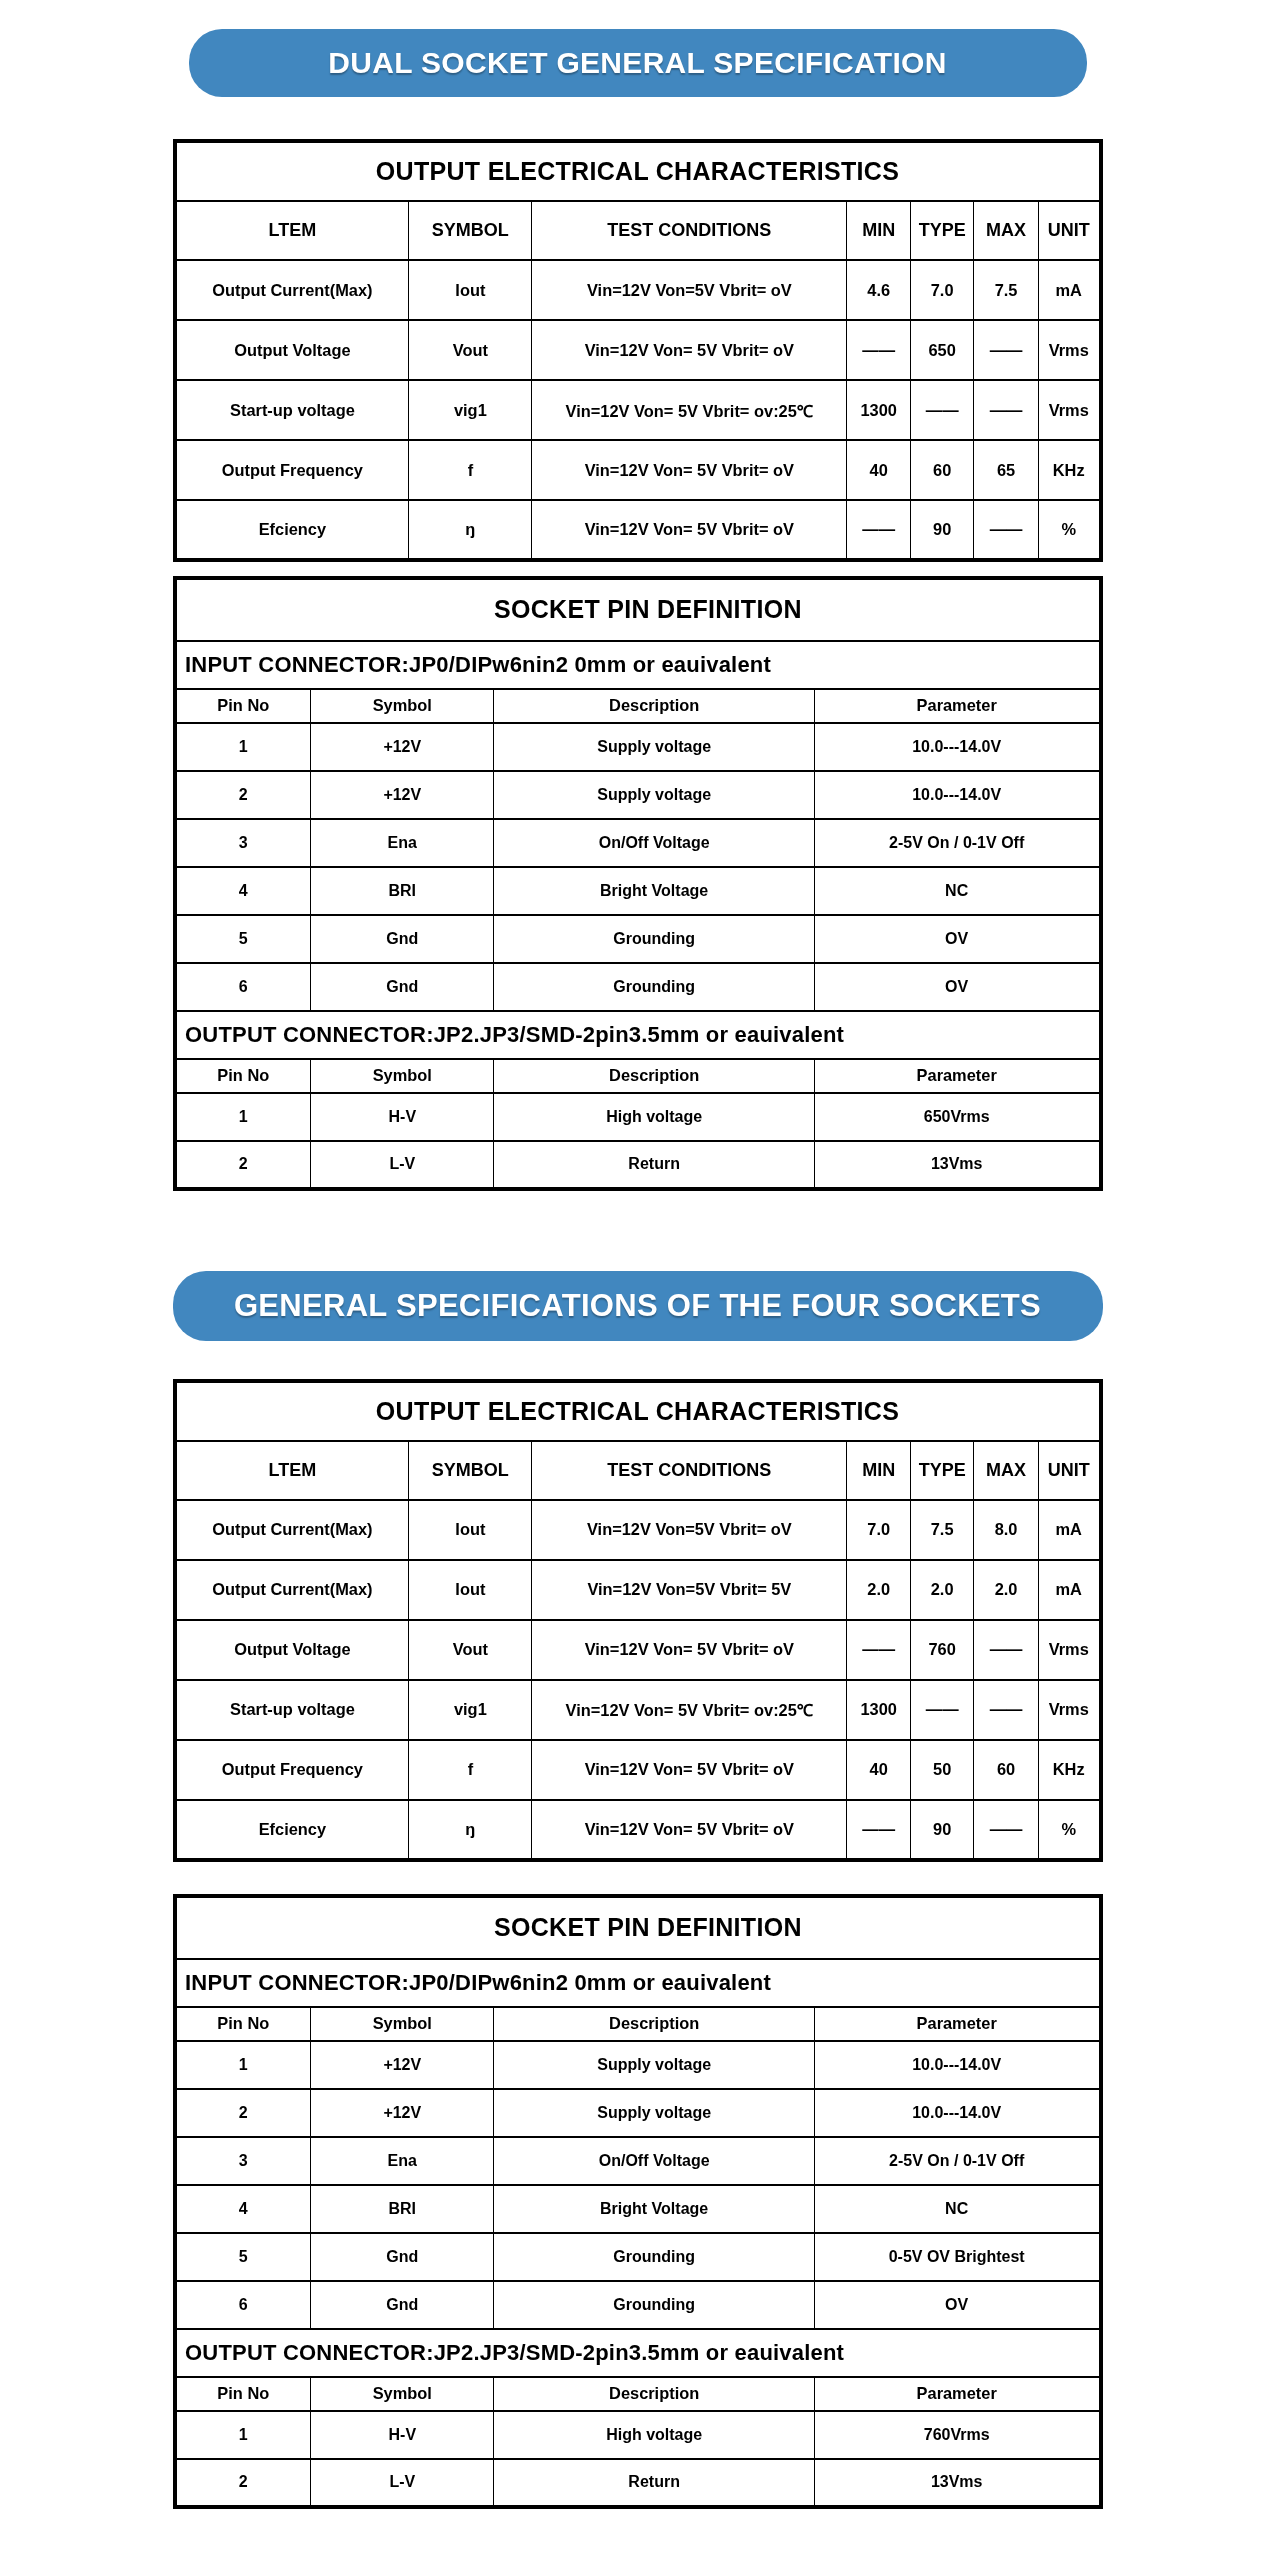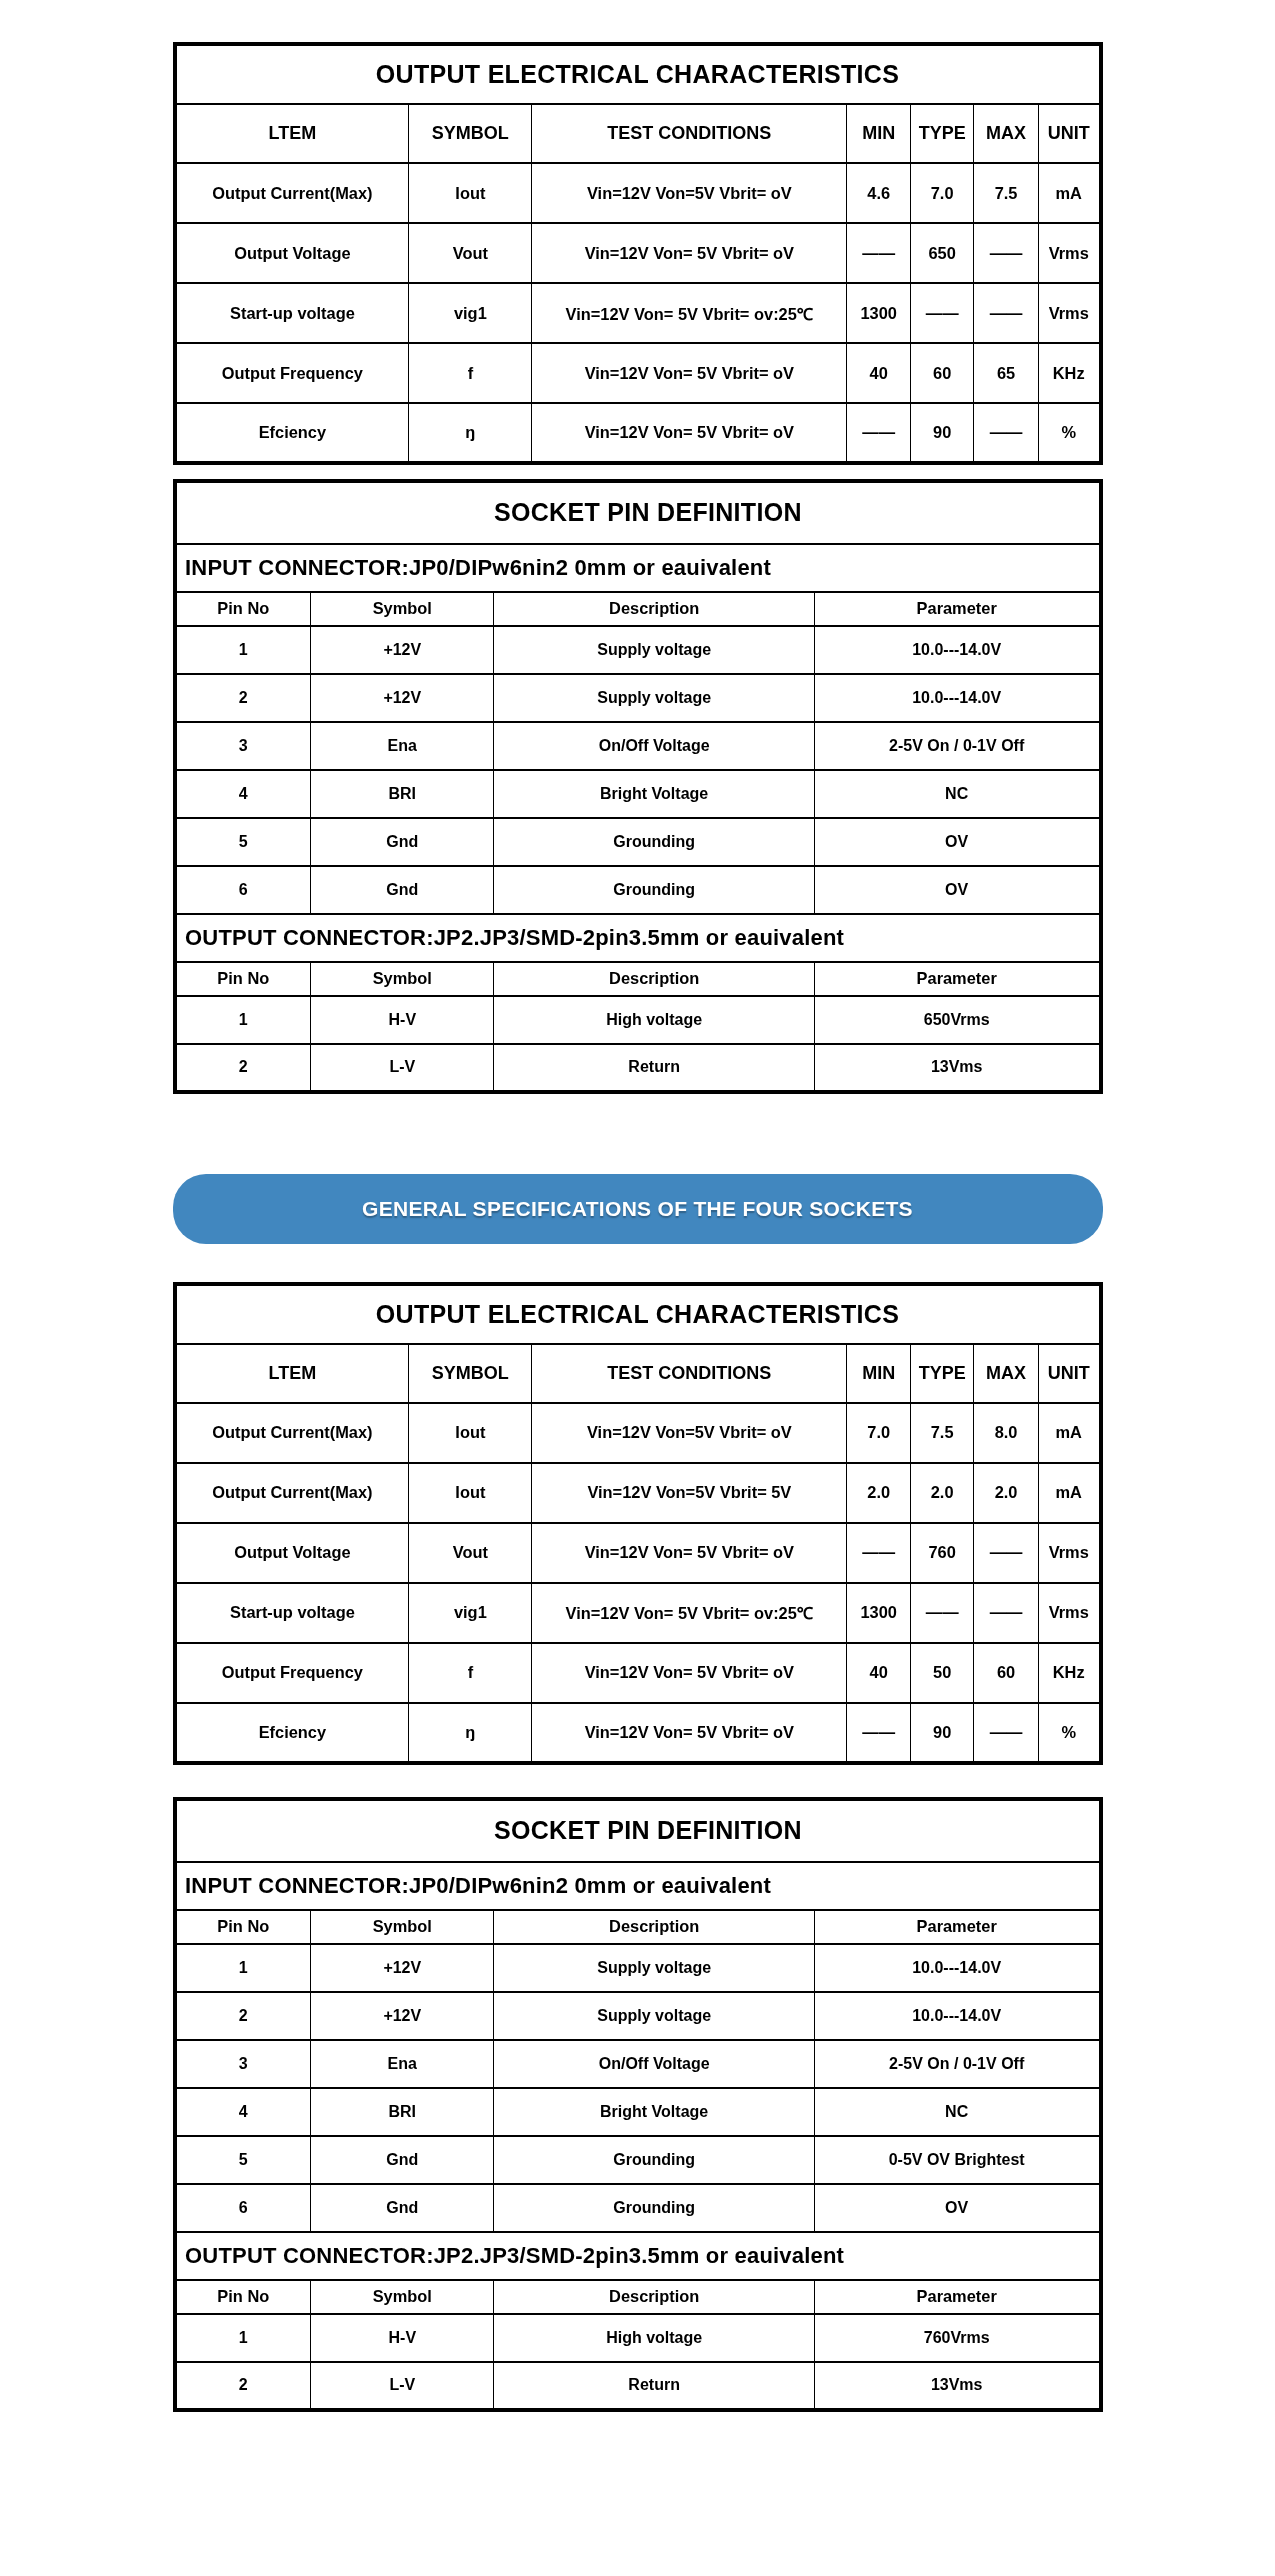--- a/index.html
+++ b/index.html
@@ -21,21 +21,21 @@
     display: flex;
     align-items: center;
     justify-content: center;
     color: #ffffff;
     font-weight: bold;
     letter-spacing: 0.3px;
     text-shadow: 0 1.6px 1.6px rgba(0,0,0,0.30);
     white-space: nowrap;
   }
   .banner-1 { width: 898px; margin: 29px auto 0; font-size: 30px; }
-  .banner-2 { width: 930px; margin: 80px auto 0; font-size: 21px; height: 70px; }
+  .banner-2 { width: 930px; margin: 80px auto 0; font-size: 31px; height: 70px; }
 
   
   table.spec {
     width: 100%;
     border-collapse: collapse;
     border: 4.2px solid #000;
     table-layout: fixed;
   }
   table.spec th, table.spec td {
     border: 1.6px solid #000;
@@ -72,20 +72,23 @@
   .pins tbody.data tr { height: 48px; }
   .pins tbody.data td { font-size: 16px; }
   .pins1 { margin-top: 13.7px; }
   .pins2 { margin-top: 32px; }
 </style>
 </head>
 <body>
 
 <div class="content">
 
+  <div class="banner banner-1" style="background: rgb(65, 135, 191);">
+    <span>DUAL SOCKET GENERAL SPECIFICATION</span>
+  </div>
 
   <table class="spec oec oec1">
     <colgroup>
       <col style="width:25.3%">
         <col style="width:13.3%">
         <col style="width:34.0%">
       <col style="width:6.9%">
         <col style="width:6.8%">
         <col style="width:7.0%">
         <col style="width:6.7%">

